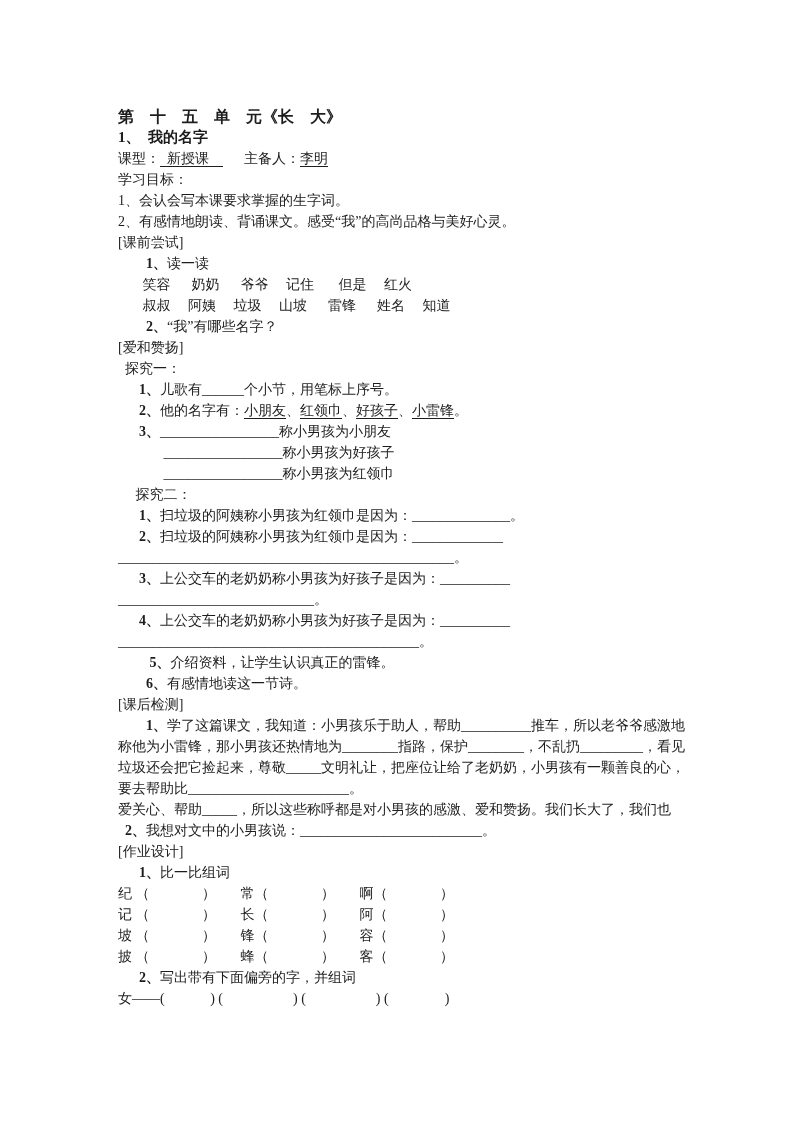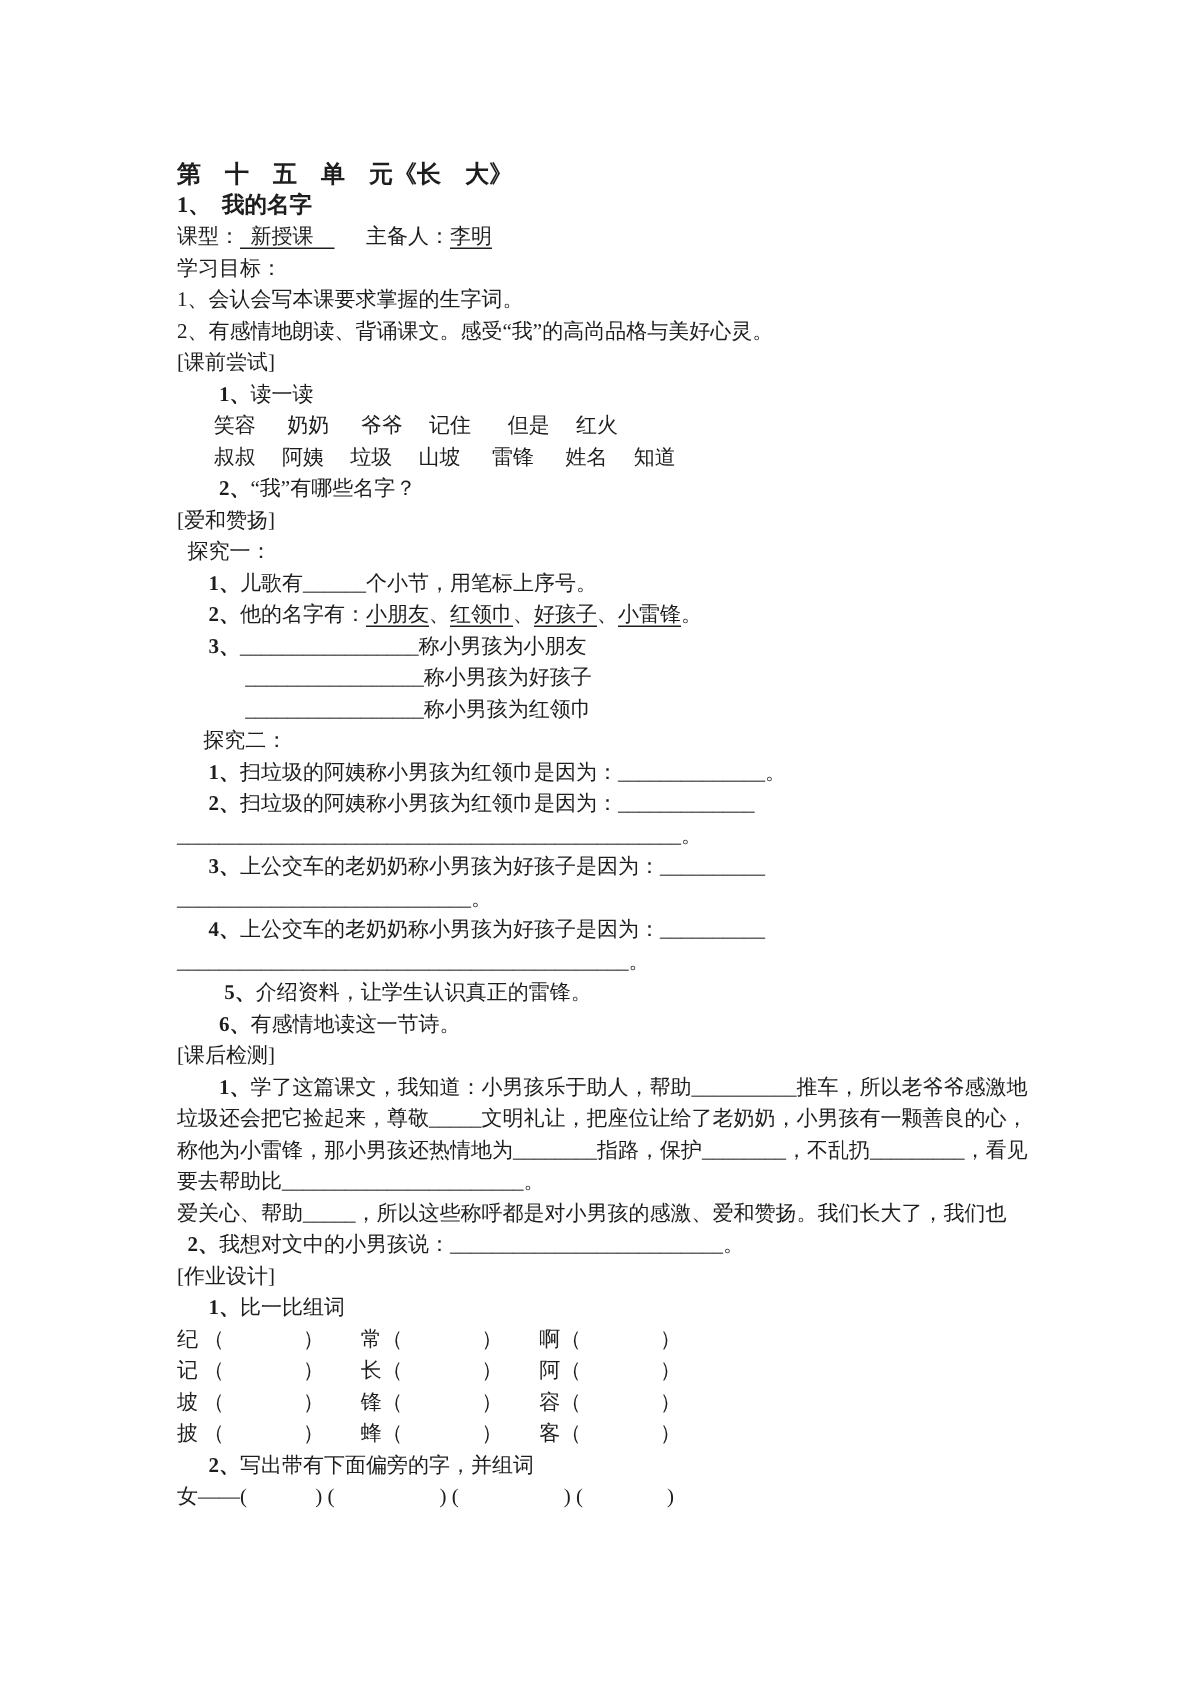--- a/index.html
+++ b/index.html
@@ -64,22 +64,22 @@
       <div class="line"><span class="seg">      </span><span class="seg b">2、</span><span class="seg">扫垃圾的阿姨称小男孩为红领巾是因为：_____________</span></div>
       <div class="line"><span class="seg">________________________________________________。</span></div>
       <div class="line"><span class="seg">      </span><span class="seg b">3、</span><span class="seg">上公交车的老奶奶称小男孩为好孩子是因为：__________</span></div>
       <div class="line"><span class="seg">____________________________。</span></div>
       <div class="line"><span class="seg">      </span><span class="seg b">4、</span><span class="seg">上公交车的老奶奶称小男孩为好孩子是因为：__________</span></div>
       <div class="line"><span class="seg">___________________________________________。</span></div>
       <div class="line"><span class="seg">         </span><span class="seg b">5、</span><span class="seg">介绍资料，让学生认识真正的雷锋。</span></div>
       <div class="line"><span class="seg">        </span><span class="seg b">6、</span><span class="seg">有感情地读这一节诗。</span></div>
       <div class="line"><span class="seg">[课后检测]</span></div>
       <div class="line"><span class="seg">        </span><span class="seg b">1、</span><span class="seg">学了这篇课文，我知道：小男孩乐于助人，帮助__________推车，所以老爷爷感激地</span></div>
+      <div class="line"><span class="seg">称他为小雷锋，那小男孩还热情地为________指路，保护________，不乱扔_________，看见</span></div>
       <div class="line"><span class="seg">垃圾还会把它捡起来，尊敬_____文明礼让，把座位让给了老奶奶，小男孩有一颗善良的心，</span></div>
-      <div class="line"><span class="seg">称他为小雷锋，那小男孩还热情地为________指路，保护________，不乱扔_________，看见</span></div>
       <div class="line"><span class="seg">要去帮助比_______________________。</span></div>
       <div class="line"><span class="seg">爱关心、帮助_____，所以这些称呼都是对小男孩的感激、爱和赞扬。我们长大了，我们也</span></div>
       <div class="line"><span class="seg">  </span><span class="seg b">2、</span><span class="seg">我想对文中的小男孩说：__________________________。</span></div>
       <div class="line"><span class="seg">[作业设计]</span></div>
       <div class="line"><span class="seg">      </span><span class="seg b">1、</span><span class="seg">比一比组词</span></div>
       <div class="line"><span class="seg">纪 （               ）       常（               ）       啊（               ）</span></div>
       <div class="line"><span class="seg">记 （               ）       长（               ）       阿（               ）</span></div>
       <div class="line"><span class="seg">坡 （               ）       锋（               ）       容（               ）</span></div>
       <div class="line"><span class="seg">披 （               ）       蜂（               ）       客（               ）</span></div>
       <div class="line"><span class="seg">      </span><span class="seg b">2、</span><span class="seg">写出带有下面偏旁的字，并组词</span></div>

